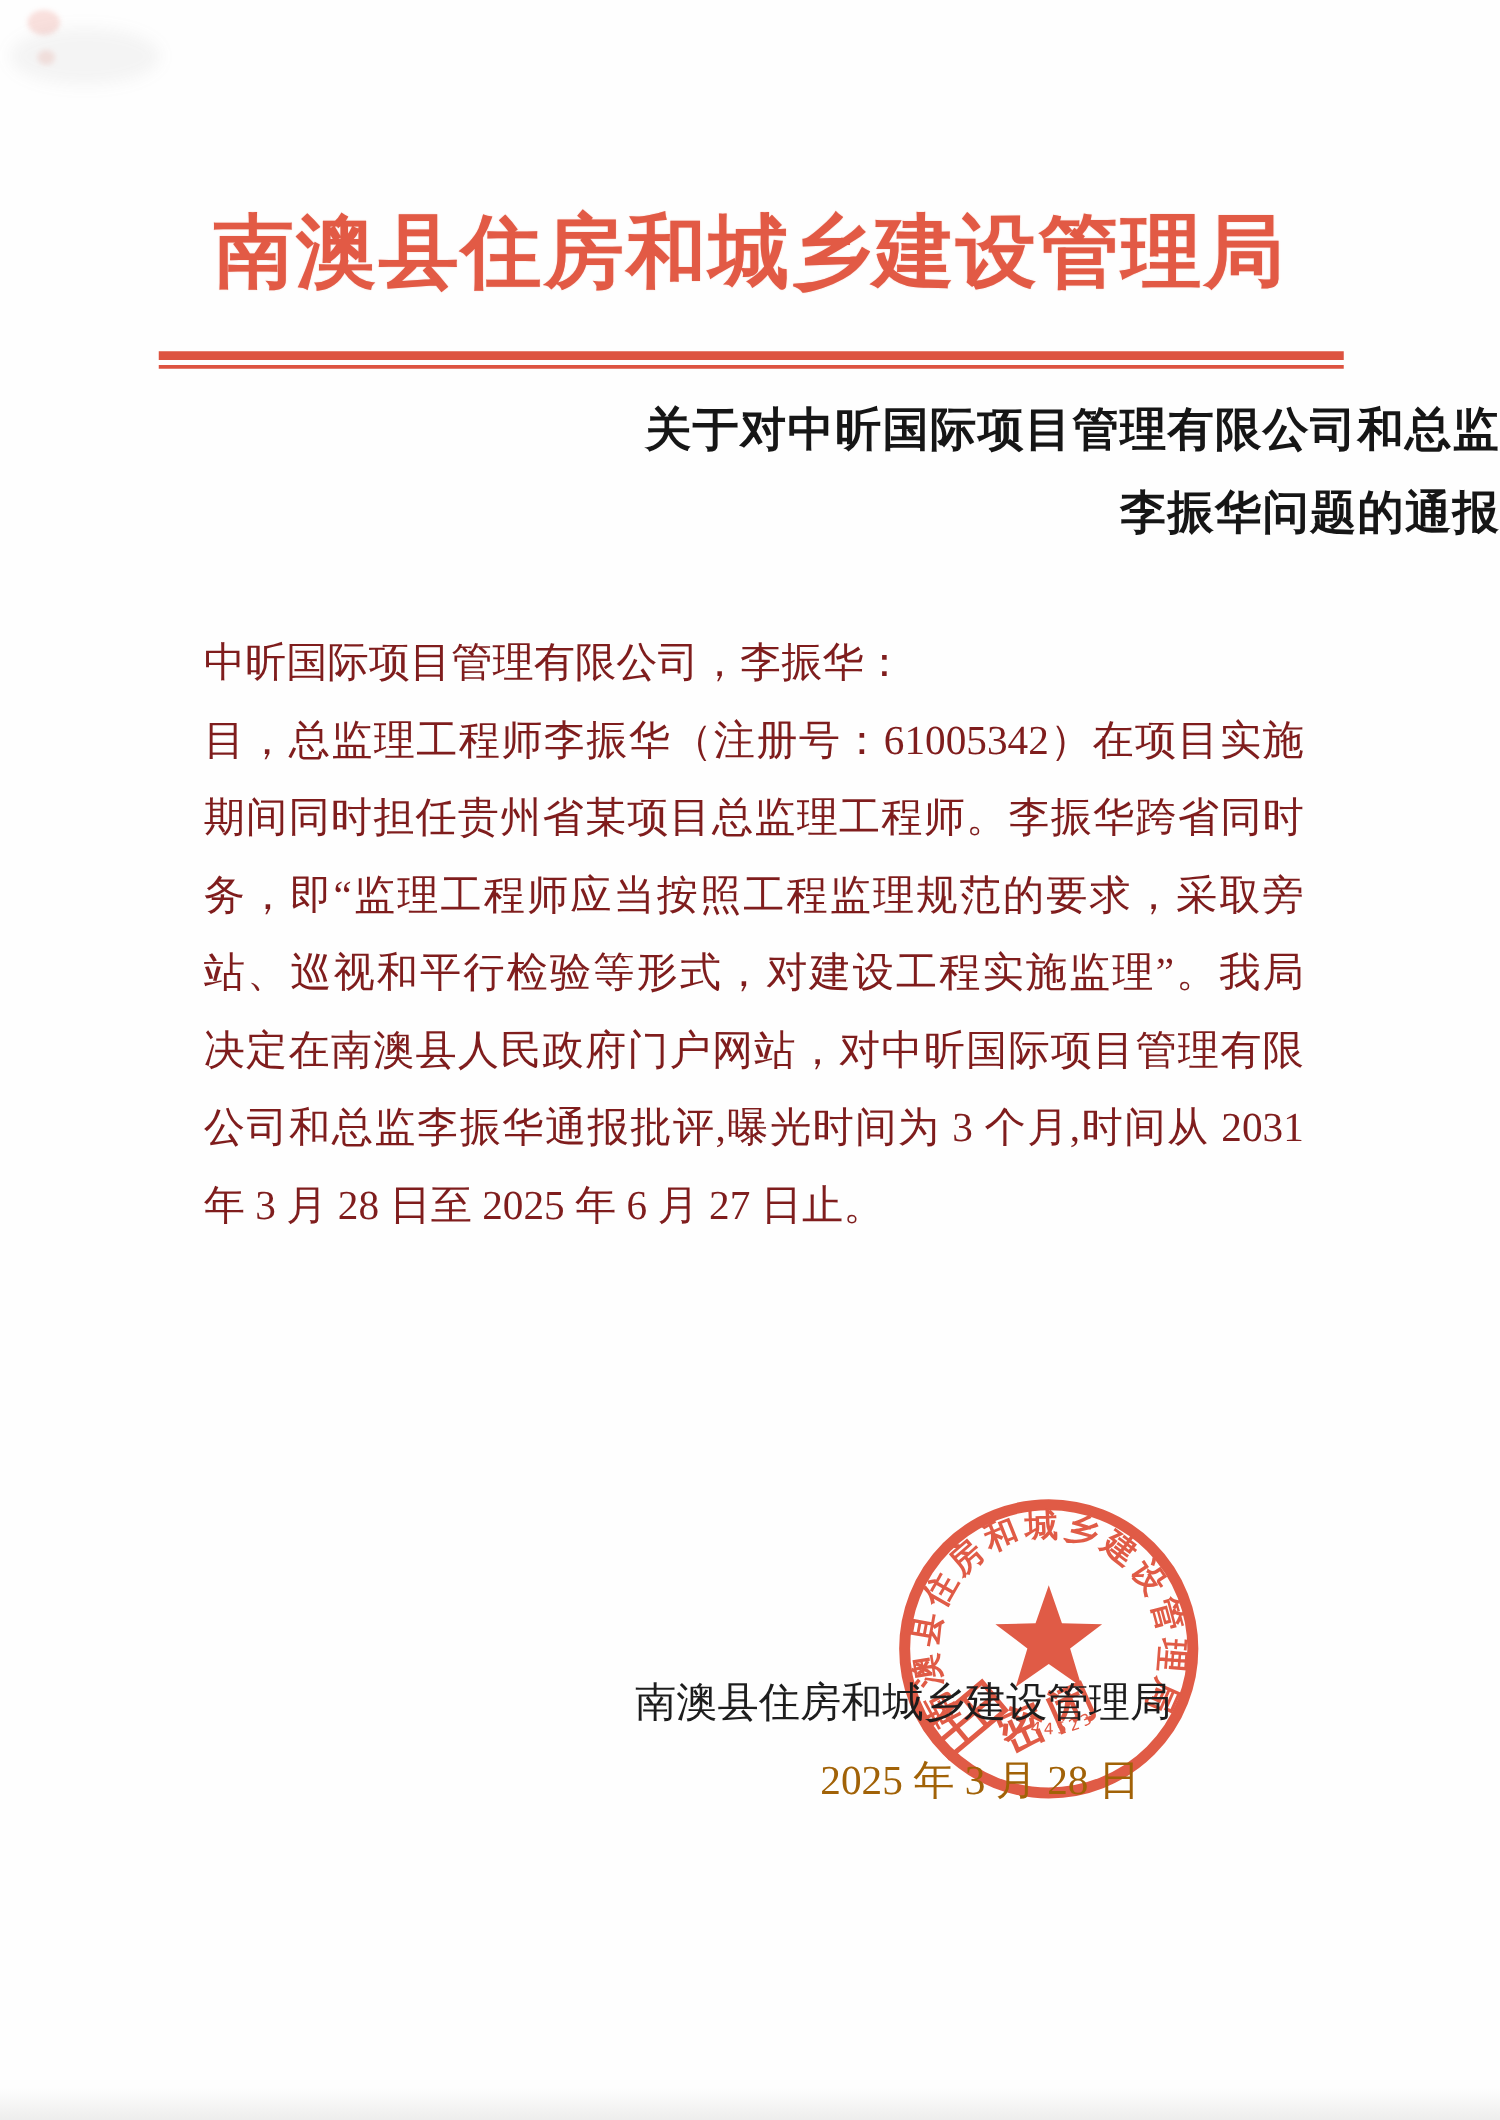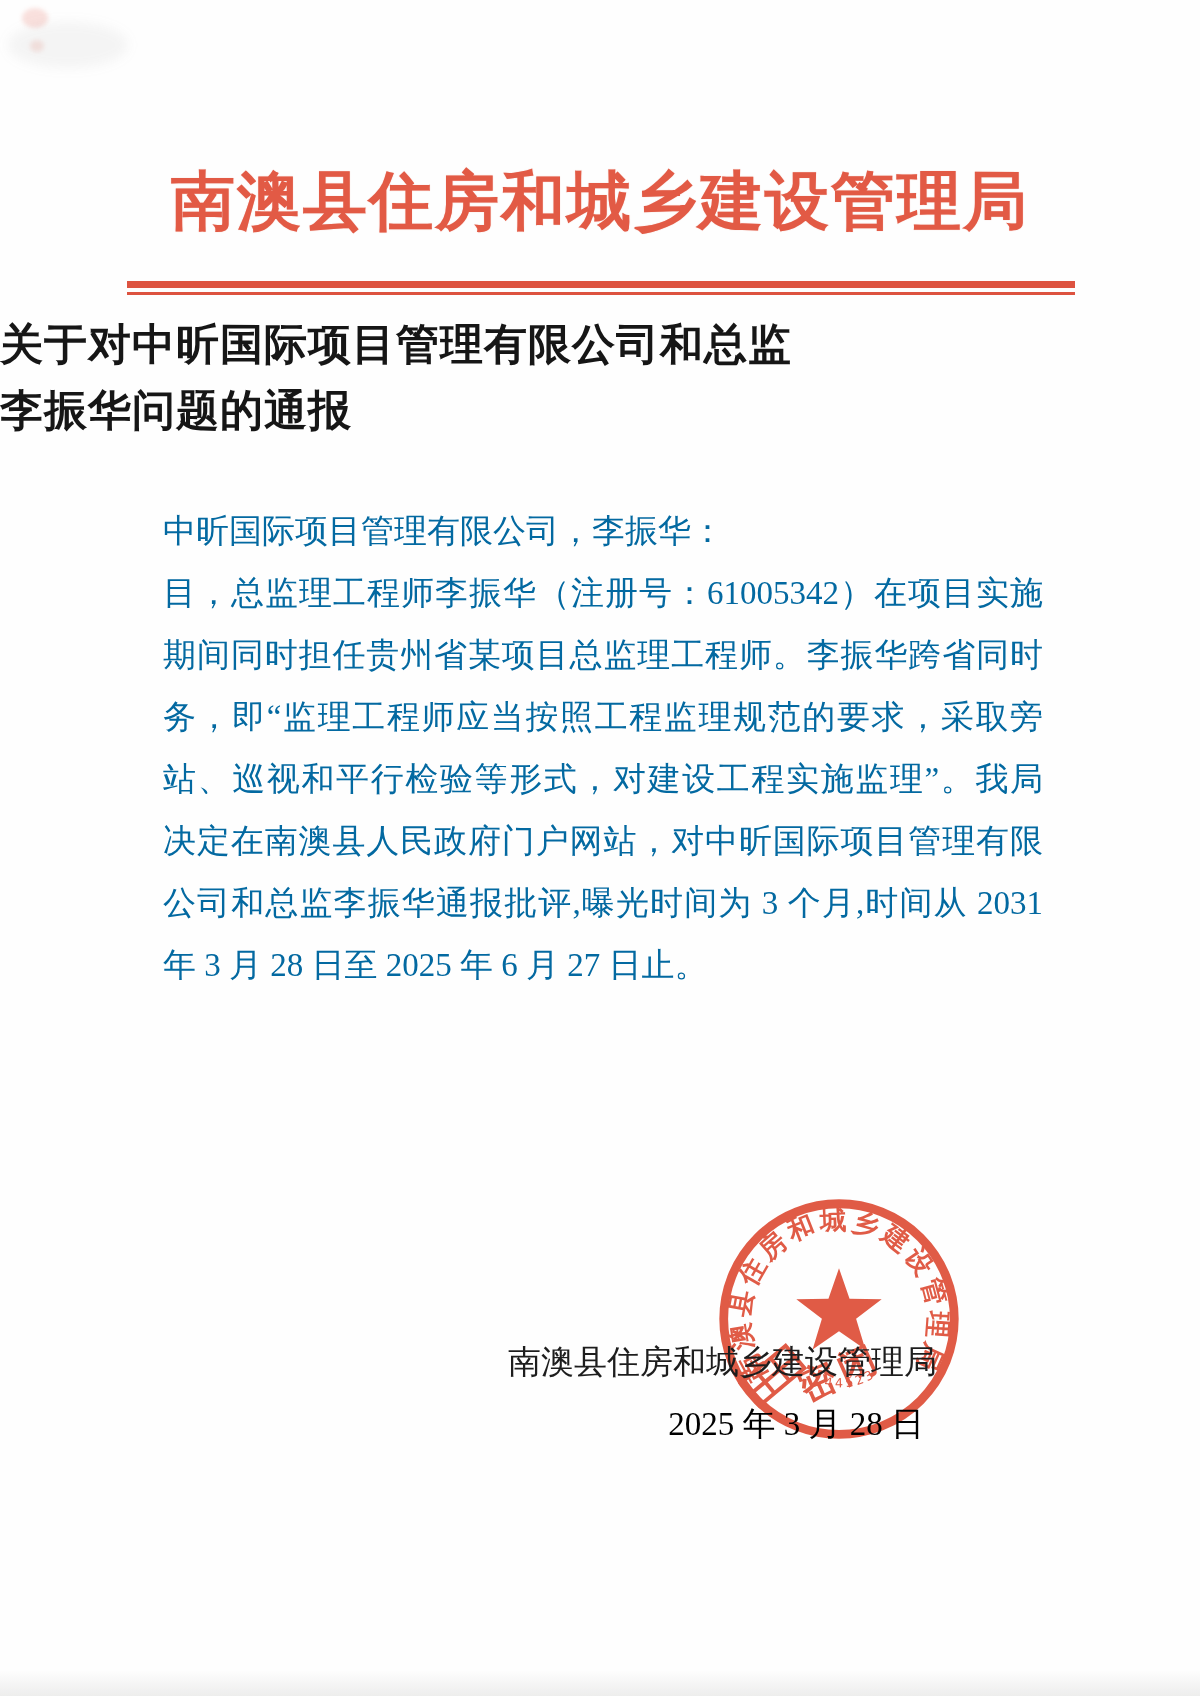--- a/index.html
+++ b/index.html
@@ -28,43 +28,43 @@
     text-shadow:0 0 1px rgba(226,90,69,.45);
     white-space:nowrap;
   }
   .red-rule{position:absolute;left:127px;top:281px;width:948px;}
   .red-rule .thick{height:7px;background:#dd5340;}
   .red-rule .gap{height:4px;}
   .red-rule .thin{height:3px;background:#dd5340;}
   
   .doc-title{
     position:absolute;left:0;top:312px;width:100%;
-    text-align:left;
-    font-size:43px;font-weight:bold;color:#161616;
+    text-align:right;
+    font-size:37px;font-weight:bold;color:#161616;
     line-height:66px;
     letter-spacing:1px;
   }
   
   .body-text{
     position:absolute;left:163px;top:500px;width:880px;
-    font-size:33px;color:#0369a1;
+    font-size:33px;color:#7f1d1d;
     line-height:62px;
   }
   .body-text .line{height:62px;overflow:visible;white-space:nowrap;}
   .body-text .line.just{white-space:normal;text-align:justify;text-align-last:justify;}
   .body-text .line.indent{text-indent:66px;}
   
   .signature{
     position:absolute;top:1340px;right:263px;
     font-size:33px;color:#1d1d1d;white-space:nowrap;
     z-index:3;
   }
   .doc-date{
-    position:absolute;top:1402px;right:276px;
-    font-size:33px;color:#000000;white-space:nowrap;
+    position:absolute;top:1402px;right:288px;
+    font-size:33px;color:#a16207;white-space:nowrap;
     z-index:3;
   }
   
   .seal{
     position:absolute;left:712px;top:1194px;width:254px;height:254px;
     z-index:2;opacity:.9;
   }
 </style>
 </head>
 <body>

